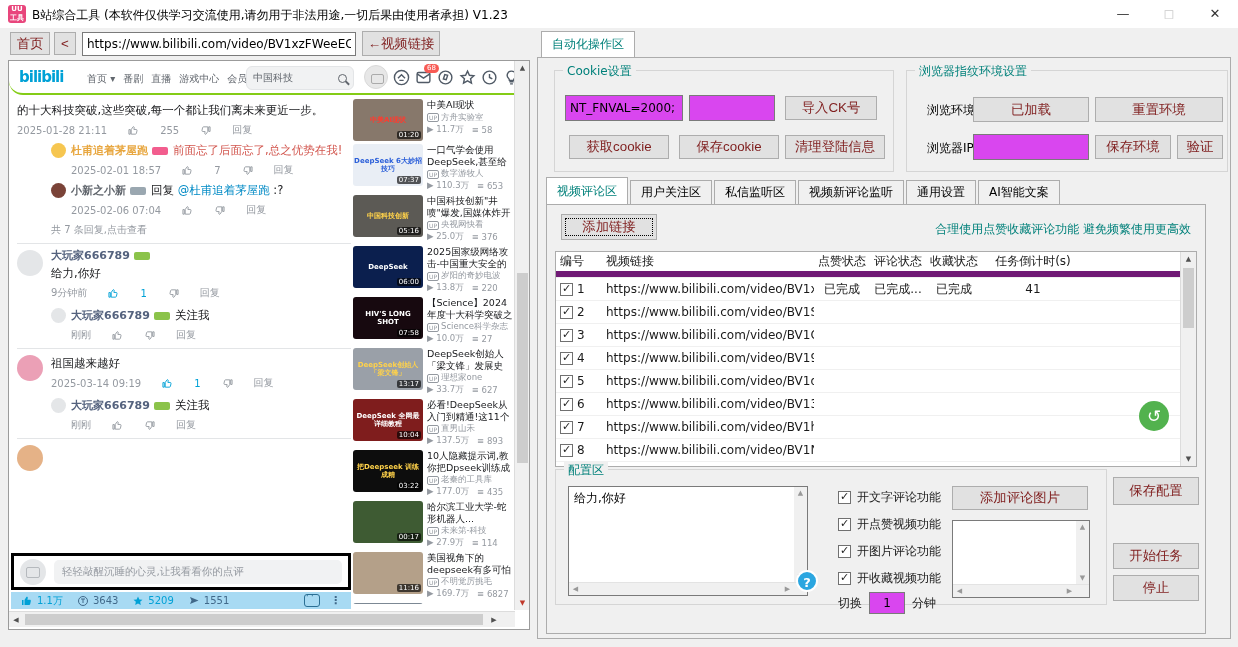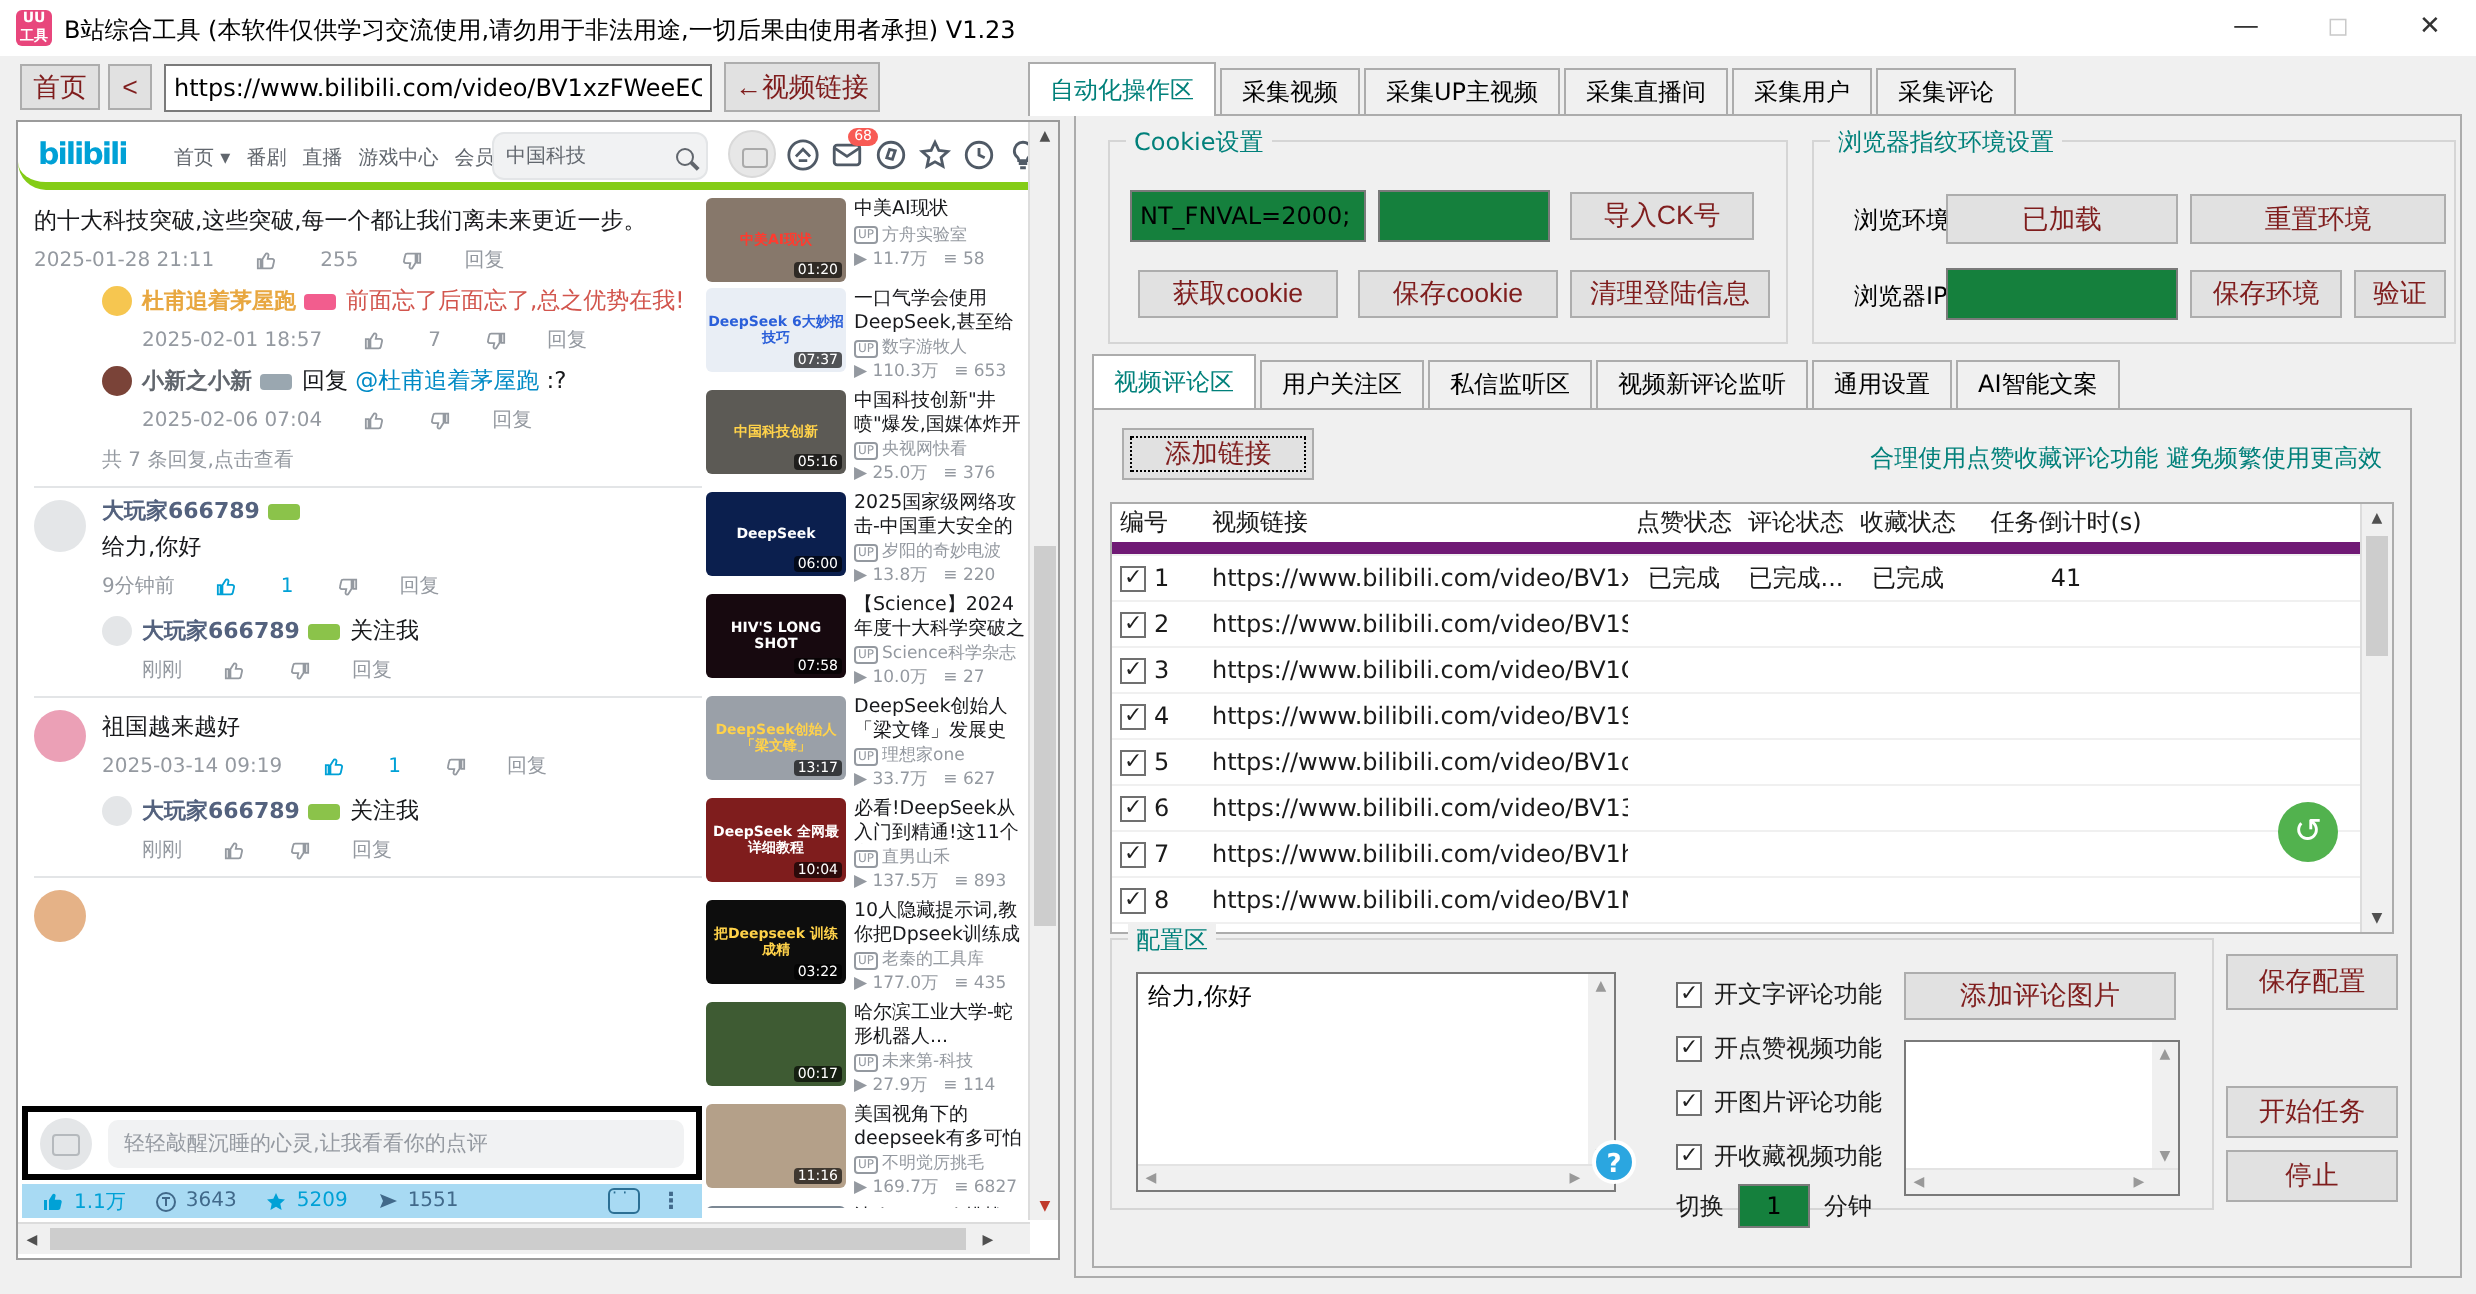--- a/index.html
+++ b/index.html
@@ -20,21 +20,21 @@
   .wbtn { background:#e1e1e1; border:1px solid #adadad; color:#7f1d1d; text-align:center; cursor:default;
           display:flex; align-items:center; justify-content:center; }
   #home-btn { position:absolute; left:10px; top:4px; width:40px; height:23px; }
   #back-btn { position:absolute; left:54px; top:4px; width:22px; height:23px; }
   #url-input { position:absolute; left:82px; top:4px; width:274px; height:24px; border:1px solid #7a7a7a;
                background:#fff; padding:0 4px; font-size:12px; font-family:inherit; }
   #video-link-btn { position:absolute; left:362px; top:3px; width:78px; height:25px; }
 
   
   #browser { position:absolute; left:8px; top:60px; width:522px; height:570px; background:#fff; border:1px solid #9b9b9b; overflow:hidden; }
-  #bili-header { position:absolute; left:0; top:0; width:567px; height:34px; background:#fff; border-bottom:4px solid #84cc16;border-radius:14px; }
+  #bili-header { position:absolute; left:0; top:0; width:567px; height:34px; background:#fff; border-bottom:2px solid #84cc16;border-radius:14px; }
   #bili-logo { position:absolute; left:10px; top:7px; color:#00a1d6; font-weight:bold; font-size:15px; letter-spacing:-1px; }
   #bili-nav { position:absolute; left:78px; top:11px; display:flex; gap:8px; color:#61666d; font-size:10px; white-space:nowrap; }
   #bili-search { position:absolute; left:237px; top:5px; width:108px; height:24px; background:#f1f2f3; border:1px solid #e3e5e7;
                  border-radius:6px; color:#61666d; font-size:10px; display:flex; align-items:center; padding:0 6px; justify-content:space-between; }
   .mag { width:9px; height:9px; border:1.5px solid #61666d; border-radius:50%; position:relative; }
   .mag::after { content:""; position:absolute; width:5px; height:1.5px; background:#61666d; transform:rotate(45deg); right:-4px; bottom:-2px; }
   #bili-icons { position:absolute; left:355px; top:4px; display:flex; align-items:center; gap:5px; }
   #hdr-avatar { width:24px; height:24px; border-radius:50%; background:#e7e7e7; border:1px solid #d9d9d9; position:relative; }
   #hdr-avatar::after { content:""; position:absolute; left:6px; top:8px; width:11px; height:8px; border:1.5px solid #aaa; border-radius:2px; }
   .hico { width:17px; height:17px; color:#505a66; position:relative; }
@@ -100,26 +100,26 @@
   #sbv-thumb { position:absolute; left:2px; top:212px; width:11px; height:190px; background:#cdcdcd; }
   .sb-h { position:absolute; left:0; top:550px; width:506px; height:16px; background:#f0f0f0; border-top:1px solid #dcdcdc; }
   .sb-h .arr { position:absolute; top:0; width:14px; height:16px; text-align:center; font-size:7px; line-height:16px; color:#505050; }
   #sbh-thumb { position:absolute; left:16px; top:2px; width:458px; height:11px; background:#cdcdcd; }
 
   
   .tabstrip { position:absolute; display:flex; align-items:flex-end; }
   .tab { background:#f0f0f0; border:1px solid #acacac; border-bottom:none; padding:4px 10px 4px 10px;
          margin-right:2px; color:#000; font-size:12px; height:24px; display:flex; align-items:center; }
   .tab.active { background:#fff; color:#00807a; height:27px; position:relative; z-index:3; }
-  #main-tabs { left:514px; top:31px; height:27px; }
+  #main-tabs { left:537px; top:31px; height:27px;flex-direction:column; }
   #right-body { position:absolute; left:537px; top:57px; width:694px; height:582px; background:#f0f0f0; border:1px solid #acacac; }
 
   .gb { position:absolute; border:1px solid #d5d5d5; }
   .gb-cap { position:absolute; top:-8px; left:8px; background:#f0f0f0; padding:0 4px; color:#00807a; }
-  .field { background:#15803d; border:1px solid #7a7a7a; font-size:12px; font-family:inherit; padding:0 4px; }
+  .field { background:#d946ef; border:1px solid #7a7a7a; font-size:12px; font-family:inherit; padding:0 4px; }
 
   #cookie-gb { left:16px; top:12px; width:340px; height:102px; }
   #env-gb { left:368px; top:12px; width:322px; height:102px; }
   .lbl { position:absolute; color:#000;margin-left:12px; }
 
   #sub-tabs { left:545px; top:176px; height:27px; }
   #sub-body { position:absolute; left:8px; top:146px; width:660px; height:430px; background:#f0f0f0; border:1px solid #acacac; }
 
   #add-link-btn { position:absolute; left:14px; top:9px; width:96px; height:26px; }
   #add-link-btn .focusbox { outline:1px dotted #000; outline-offset:-4px; width:100%; height:100%; display:flex; align-items:center; justify-content:center; }

